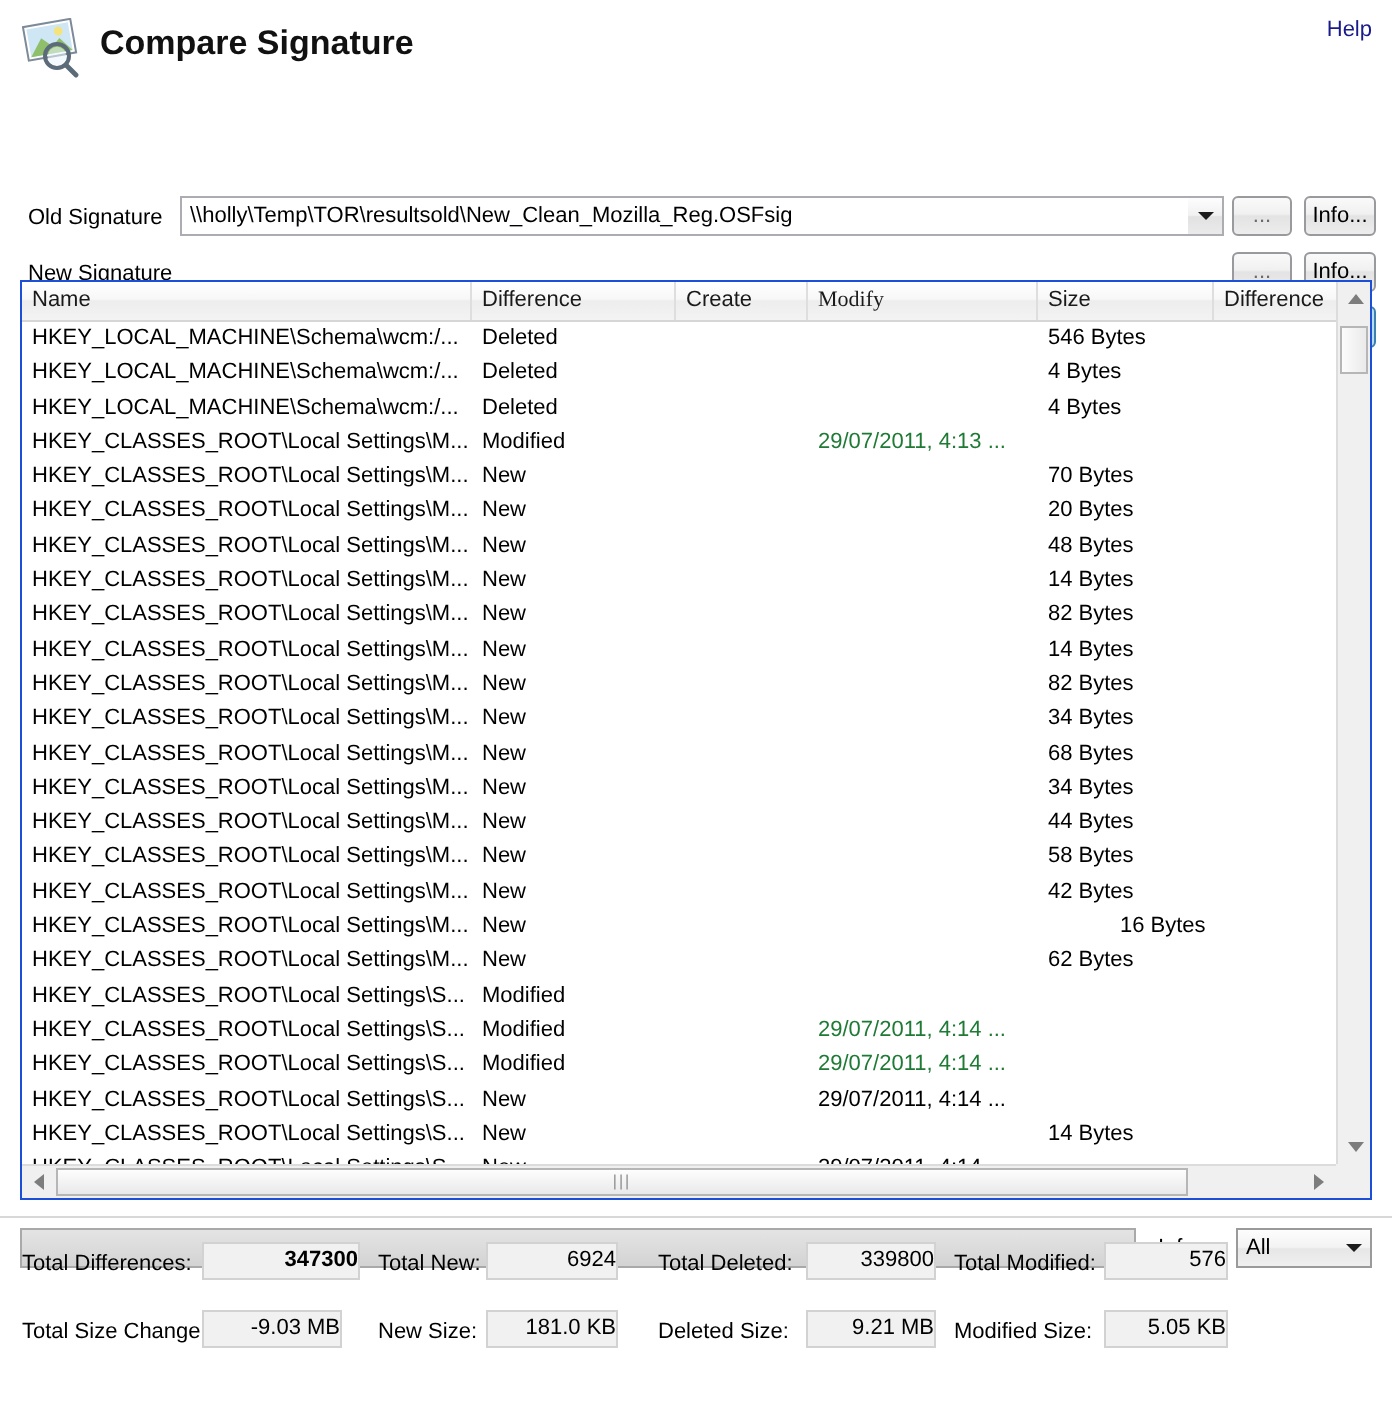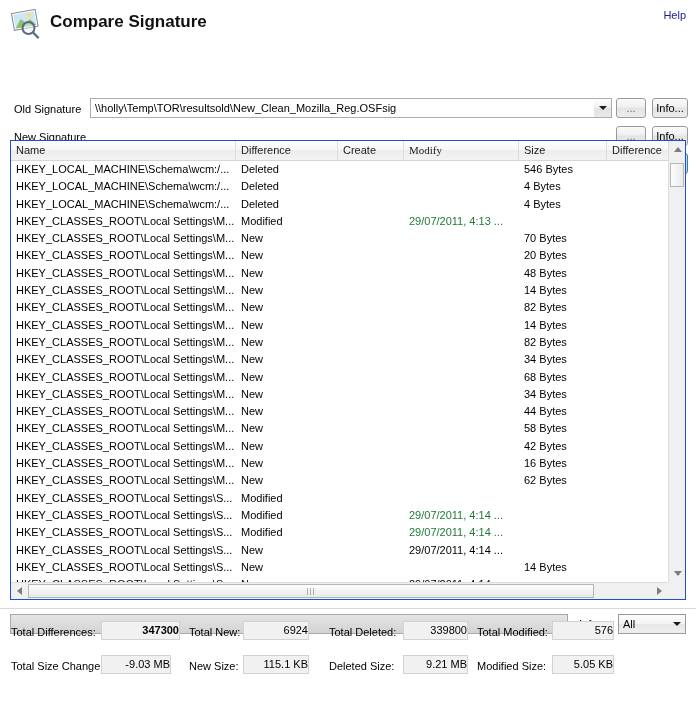--- a/index.html
+++ b/index.html
@@ -475,21 +475,21 @@
         <div class="lv-td" style="width: 66px; flex: 0 0 auto;"></div>
         <div class="lv-td" style="width: 115px; flex: 0 0 auto;"></div>
         <div class="lv-td size" style="width: 88px; flex: 0 0 auto;">42 Bytes</div>
         <div class="lv-td" style="width: 63px; flex: 0 0 auto;"></div>
       </div>
       <div class="lv-row">
         <div class="lv-td" style="width: 225px; flex: 0 0 auto;">HKEY_CLASSES_ROOT\Local Settings\M...</div>
         <div class="lv-td" style="width: 102px; flex: 0 0 auto;">New</div>
         <div class="lv-td" style="width: 66px; flex: 0 0 auto;"></div>
         <div class="lv-td" style="width: 115px; flex: 0 0 auto;"></div>
-        <div class="lv-td size" style="width: 88px; flex: 0 0 auto;">16 Bytes</div>
+        <div class="lv-td size" style="width: 88px; flex: 0 0 auto; margin-left: 36px;">16 Bytes</div>
         <div class="lv-td" style="width: 63px; flex: 0 0 auto;"></div>
       </div>
       <div class="lv-row">
         <div class="lv-td" style="width: 225px; flex: 0 0 auto;">HKEY_CLASSES_ROOT\Local Settings\M...</div>
         <div class="lv-td" style="width: 102px; flex: 0 0 auto;">New</div>
         <div class="lv-td" style="width: 66px; flex: 0 0 auto;"></div>
         <div class="lv-td" style="width: 115px; flex: 0 0 auto;"></div>
         <div class="lv-td size" style="width: 88px; flex: 0 0 auto;">62 Bytes</div>
         <div class="lv-td" style="width: 63px; flex: 0 0 auto;"></div>
       </div>
@@ -588,20 +588,20 @@
   <div class="stat-label" style="left:329px; top:14px;">Total Deleted:</div>
   <div class="stat-box" style="left:403px; top:9px; width:65px;">339800</div>
 
   <div class="stat-label" style="left:477px; top:14px;">Total Modified:</div>
   <div class="stat-box" style="left:552px; top:9px; width:62px;">576</div>
 
   <div class="stat-label" style="left:11px; top:48px;">Total Size Change:</div>
   <div class="stat-box" style="left:101px; top:43px; width:70px;">-9.03 MB</div>
 
   <div class="stat-label" style="left:189px; top:48px;">New Size:</div>
-  <div class="stat-box" style="left:243px; top:43px; width:66px;">115.1 KB</div>
+  <div class="stat-box" style="left:243px; top:43px; width:66px;">181.0 KB</div>
 
   <div class="stat-label" style="left:329px; top:48px;">Deleted Size:</div>
   <div class="stat-box" style="left:403px; top:43px; width:65px;">9.21 MB</div>
 
   <div class="stat-label" style="left:477px; top:48px;">Modified Size:</div>
   <div class="stat-box" style="left:552px; top:43px; width:62px;">5.05 KB</div>
 </div>
 
 </body></html>

